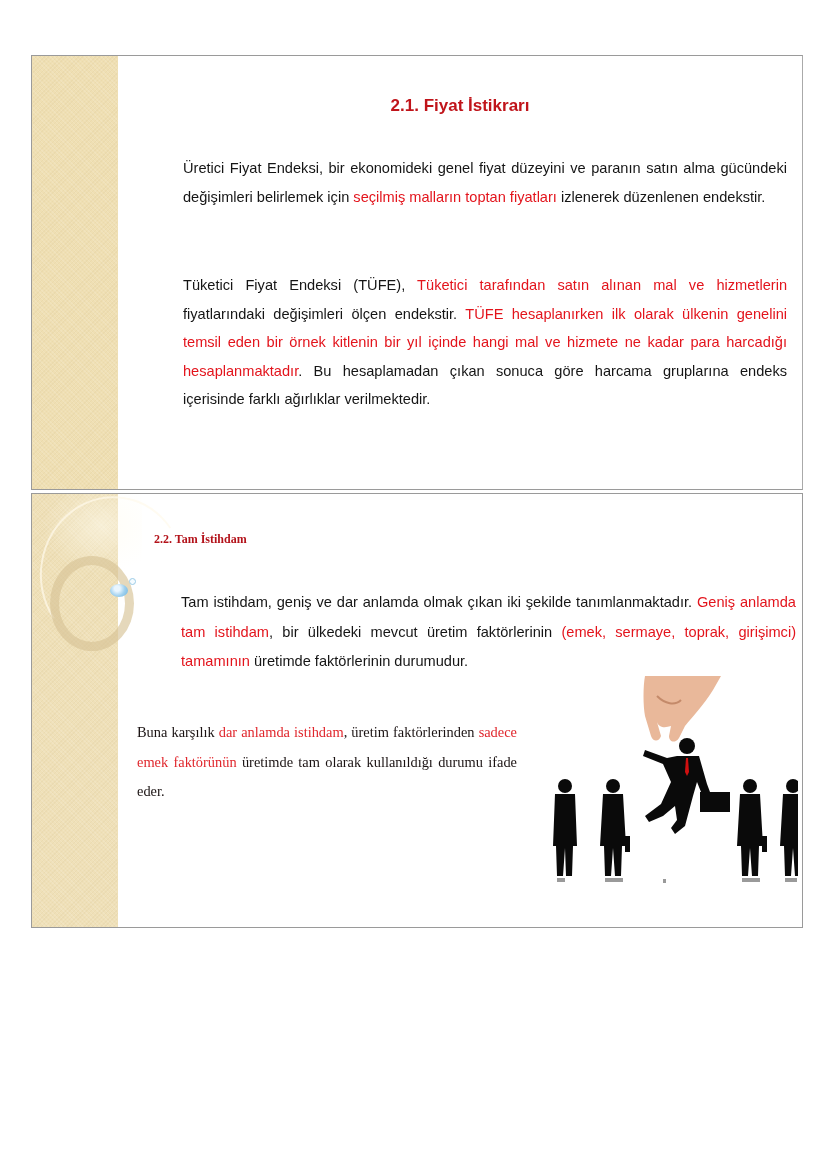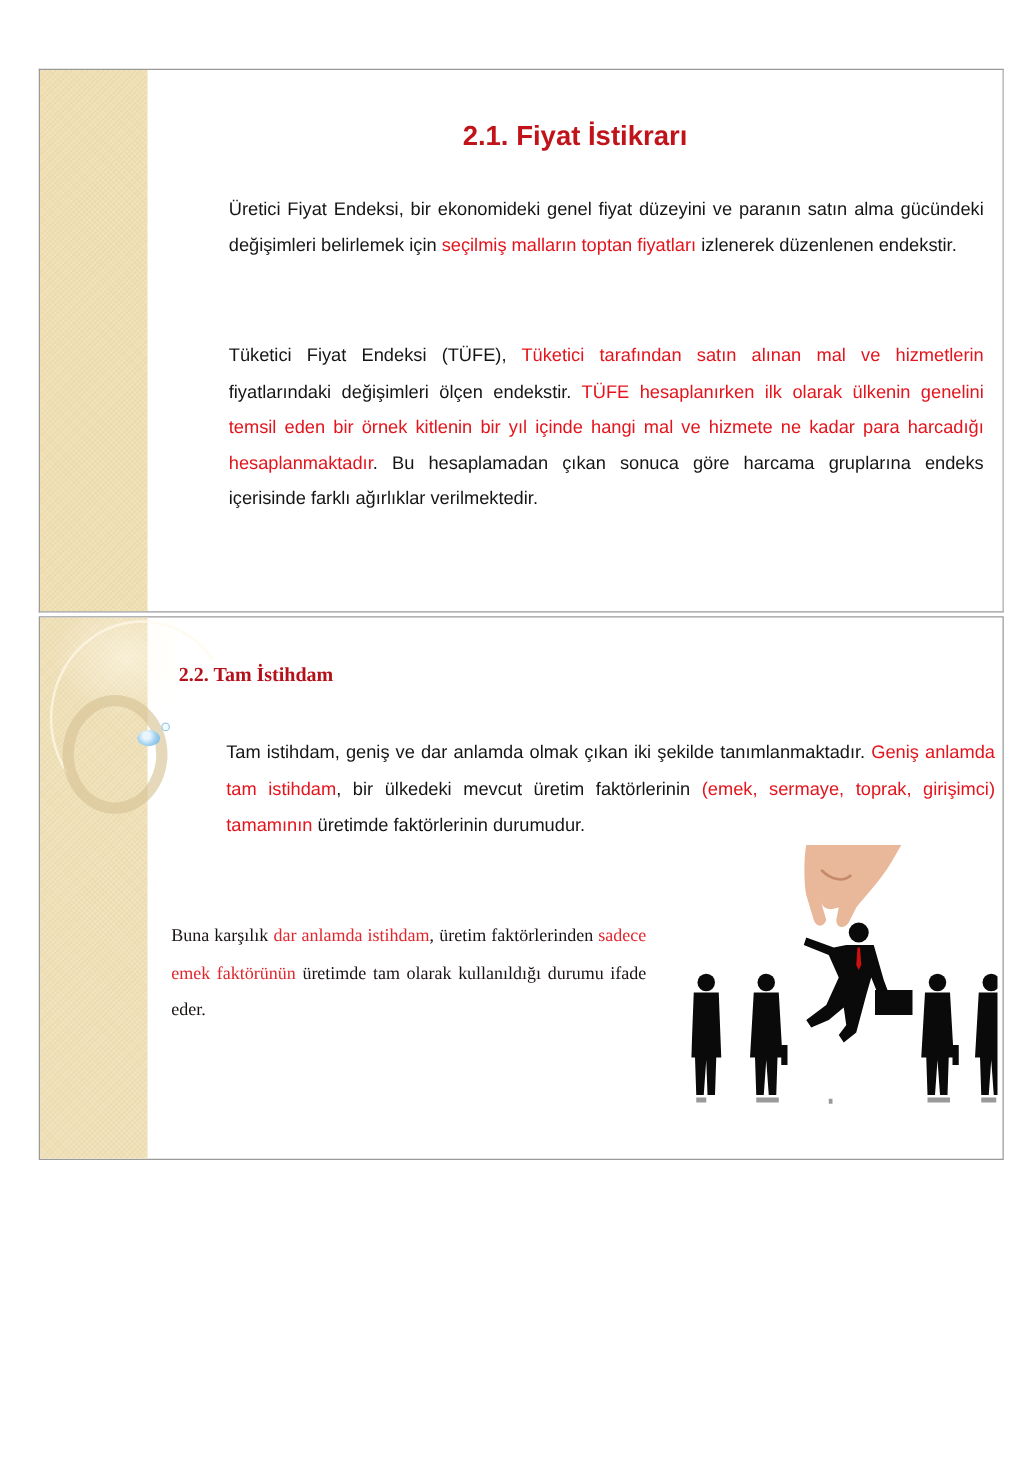--- a/index.html
+++ b/index.html
@@ -47,39 +47,39 @@
       border-radius: 50%;
       background: radial-gradient(circle at 40% 35%, #eaf6ff 0 20%, #9fd0ee 55%, #6db3de 100%);
     }
     .bubble-small {
       position: absolute; left: 97px; top: 84px; width: 5px; height: 5px;
       border-radius: 50%; border: 1px solid #9ccbe6; background: #f4fbff;
     }
     .title-1 {
       position: absolute; left: 86px; right: 0; top: 40px;
       text-align: center; color: #c0141a;
-      font-weight: bold; font-size: 22px;
+      font-weight: bold; font-size: 17px;
     }
     .para {
       position: absolute; left: 113px; width: 604px;
       font-size: 14.6px; line-height: 28.6px; text-align: justify;
       color: #151515;
       margin-left: 38px;
     }
     .p1 { top: 98px; }
     .p2 { top: 215px; }
     .red { color: #e3141c; }
     .title-2 {
-      position: absolute; left: 111px; top: 38px;
+      position: absolute; left: 122px; top: 38px;
       font-family: "Liberation Serif", serif; font-weight: bold;
-      font-size: 16px; color: #b3121a;
+      font-size: 12px; color: #b3121a;
     }
     .p3 { top: 94px; left: 111px; width: 615px; line-height: 29.5px; font-size: 14.6px; }
     .p4 {
-      position: absolute; left: 105px; top: 241px; width: 380px;
+      position: absolute; left: 105px; top: 224px; width: 380px;
       font-family: "Liberation Serif", serif; font-size: 14.4px;
       line-height: 29.5px; text-align: justify; color: #1a1212;
     }
     .p4 .red { color: #e0262c; }
     .illustration {
       position: absolute; left: 521px; top: 182px; width: 245px; height: 212px;
     }
   </style>
 </head>
 <body>

